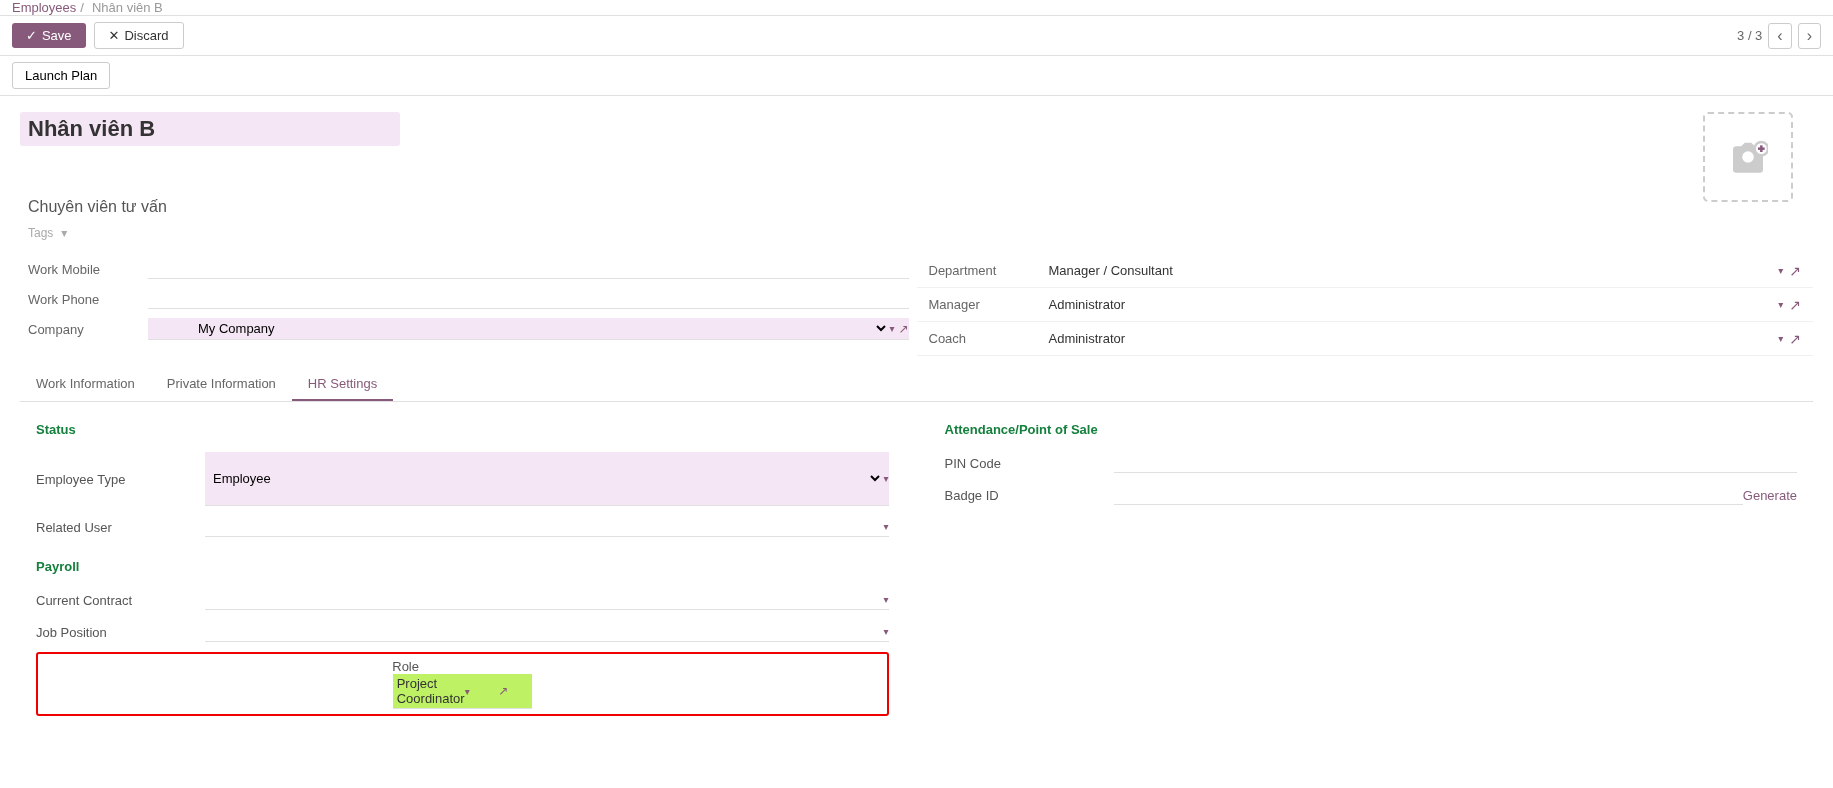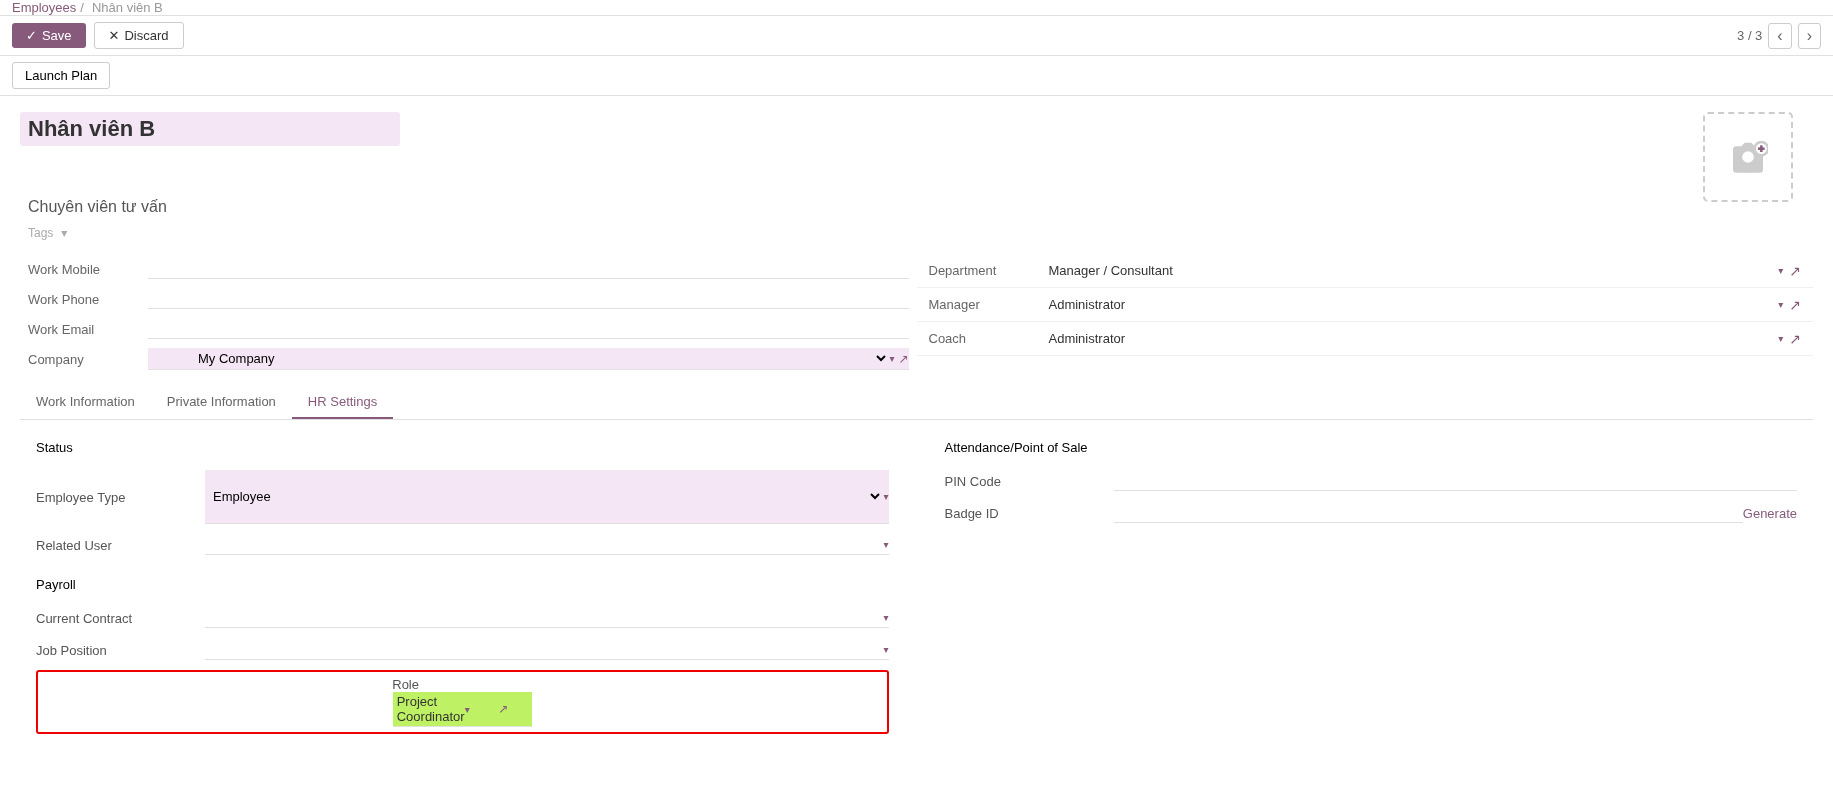--- a/index.html
+++ b/index.html
@@ -229,22 +229,22 @@
     }
 
     
     .tab-content {
       padding: 20px 8px;
     }
 
     
     .section-header {
       font-size: 13px;
-      font-weight: normal;
-      color: #000000;
+      font-weight: bold;
+      color: #15803d;
       margin-bottom: 10px;
       padding: 0 8px;
     }
 
     .two-col-layout {
       display: grid;
       grid-template-columns: 1fr 1fr;
       gap: 0 40px;
     }
 
@@ -395,26 +395,20 @@
           <input class="field-input" type="text" style="">
         </div>
       </div>
       <div class="field-row">
         <span class="field-label">Work Phone</span>
         <div class="field-value">
           <input class="field-input" type="text" style="">
         </div>
       </div>
       <div class="field-row">
-        <span class="field-label">Work Email</span>
-        <div class="field-value">
-          <input class="field-input" type="text" style="">
-        </div>
-      </div>
-      <div class="field-row">
         <span class="field-label">Company</span>
         <div class="field-value">
           <div class="select-wrapper">
             <select>
               <option>My Company</option>
             </select>
             <span class="dropdown-arrow">▾</span>
             <span class="external-link">↗</span>
           </div>
         </div>

